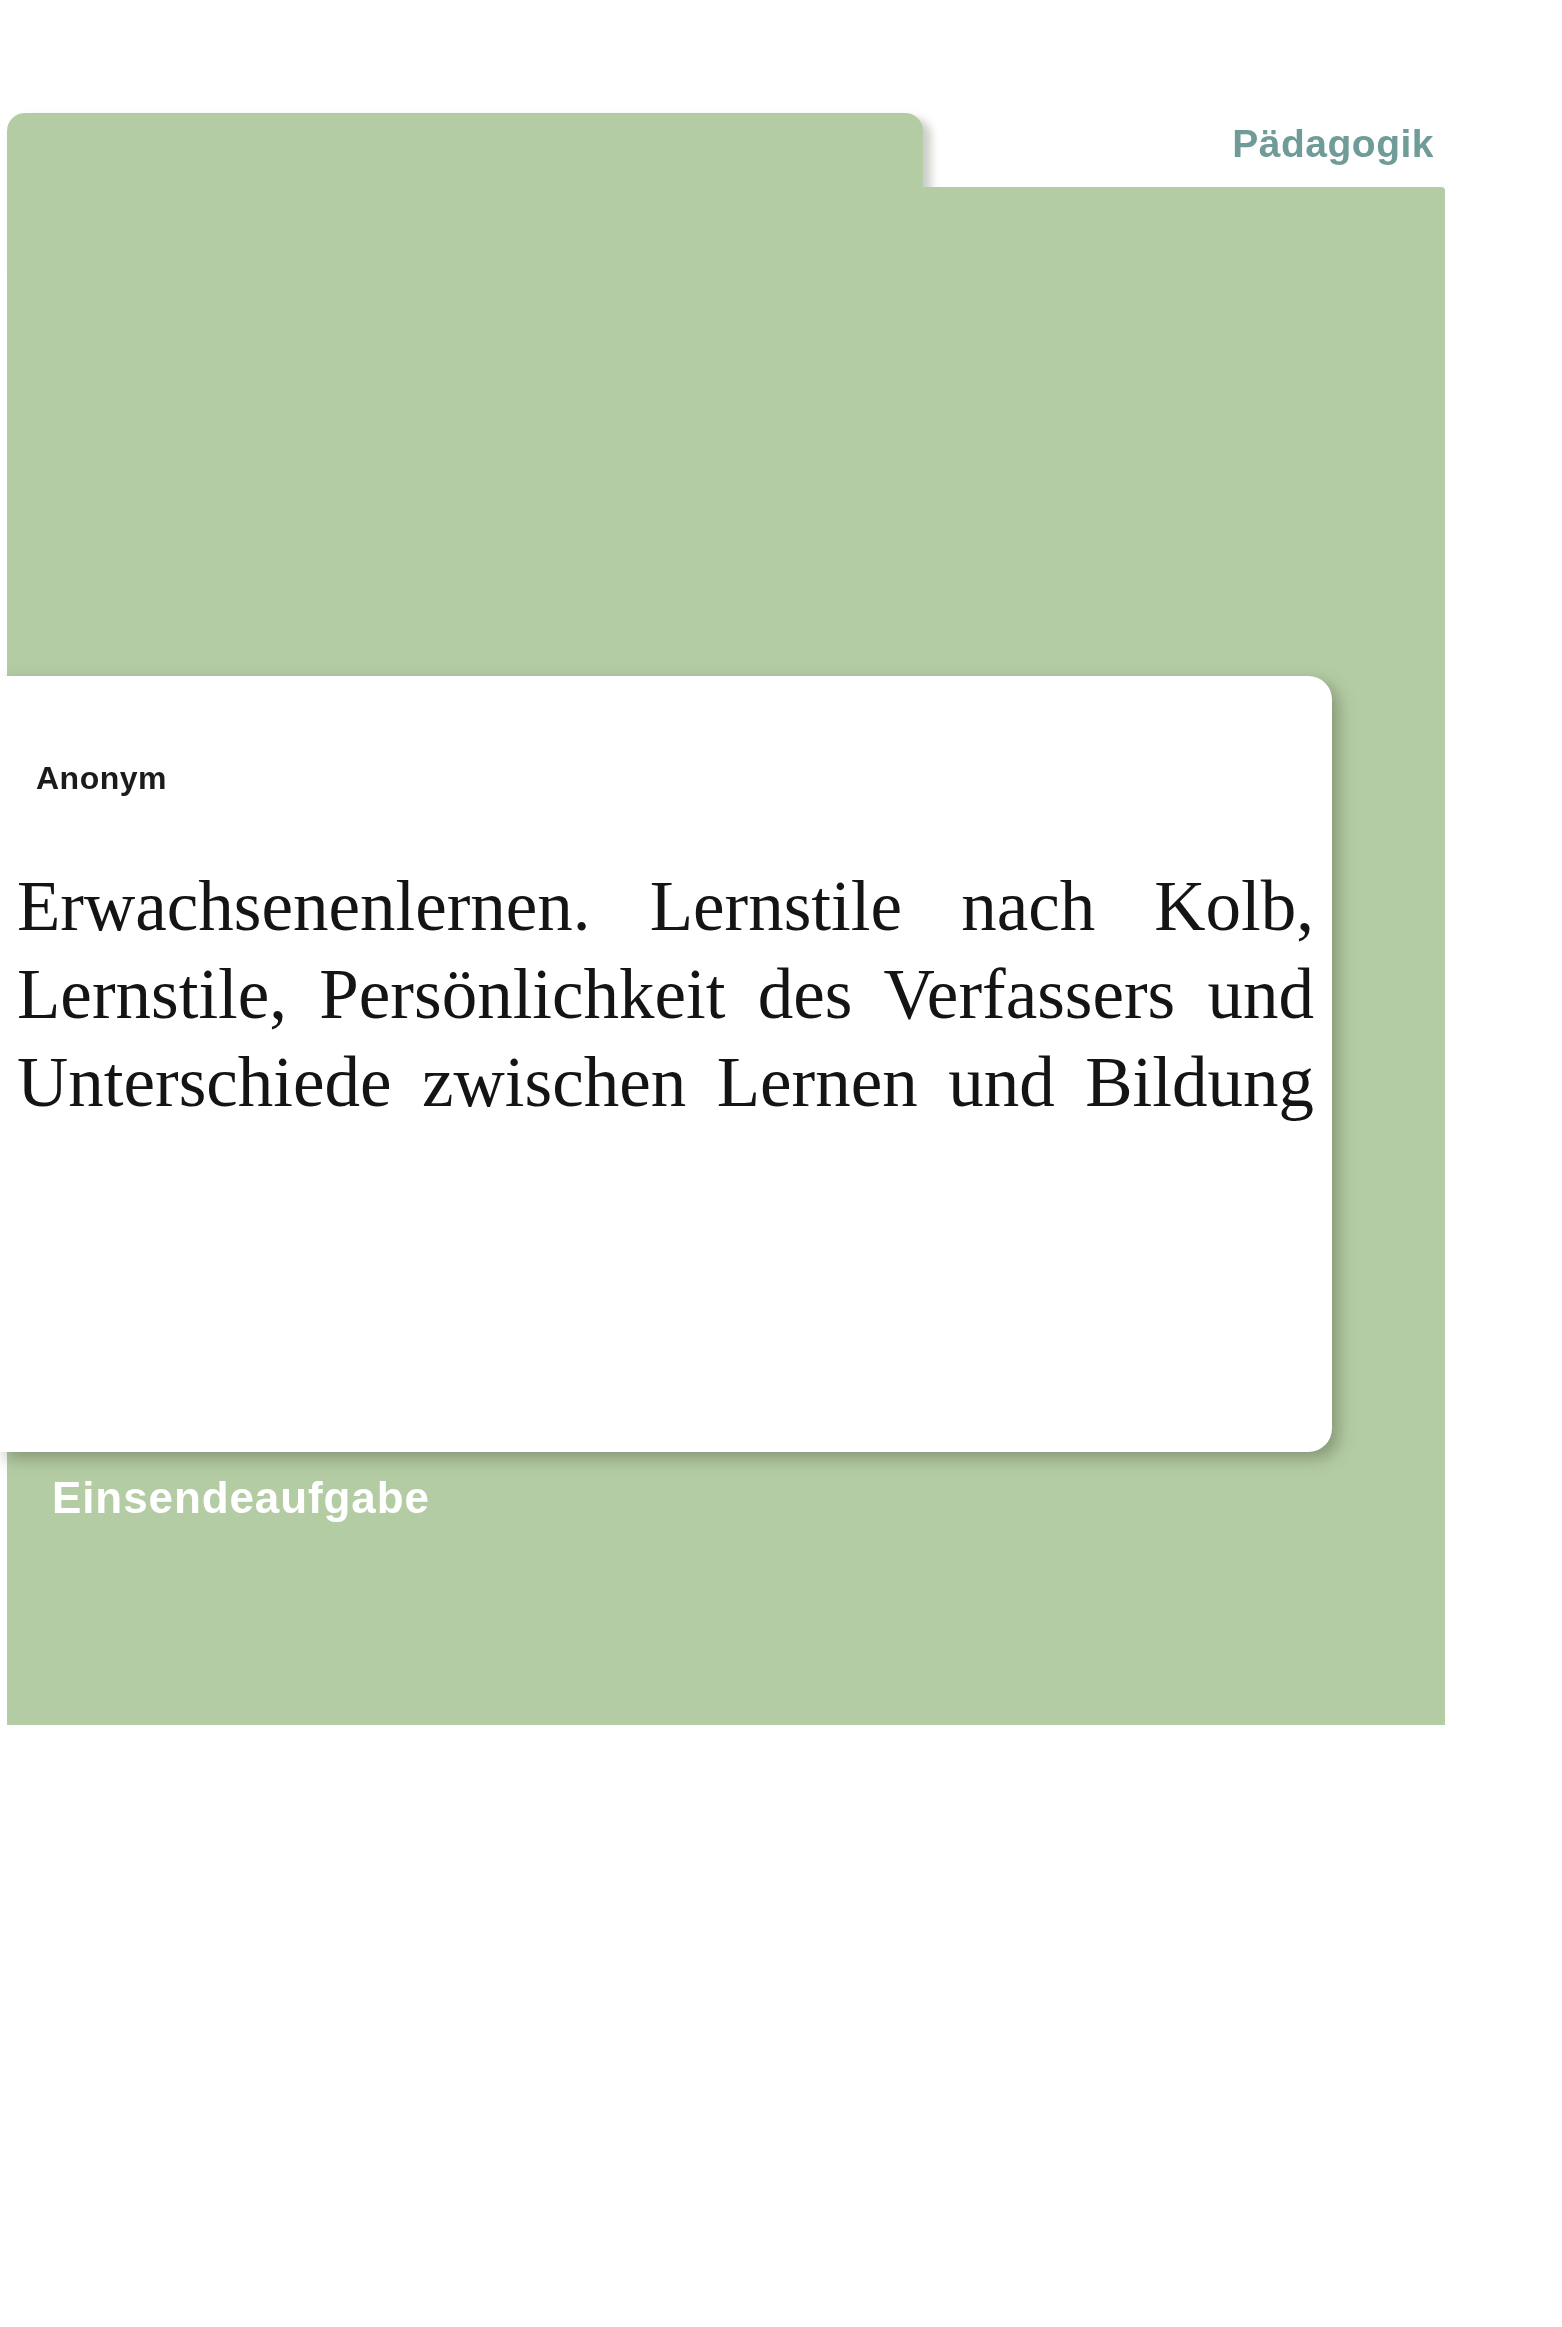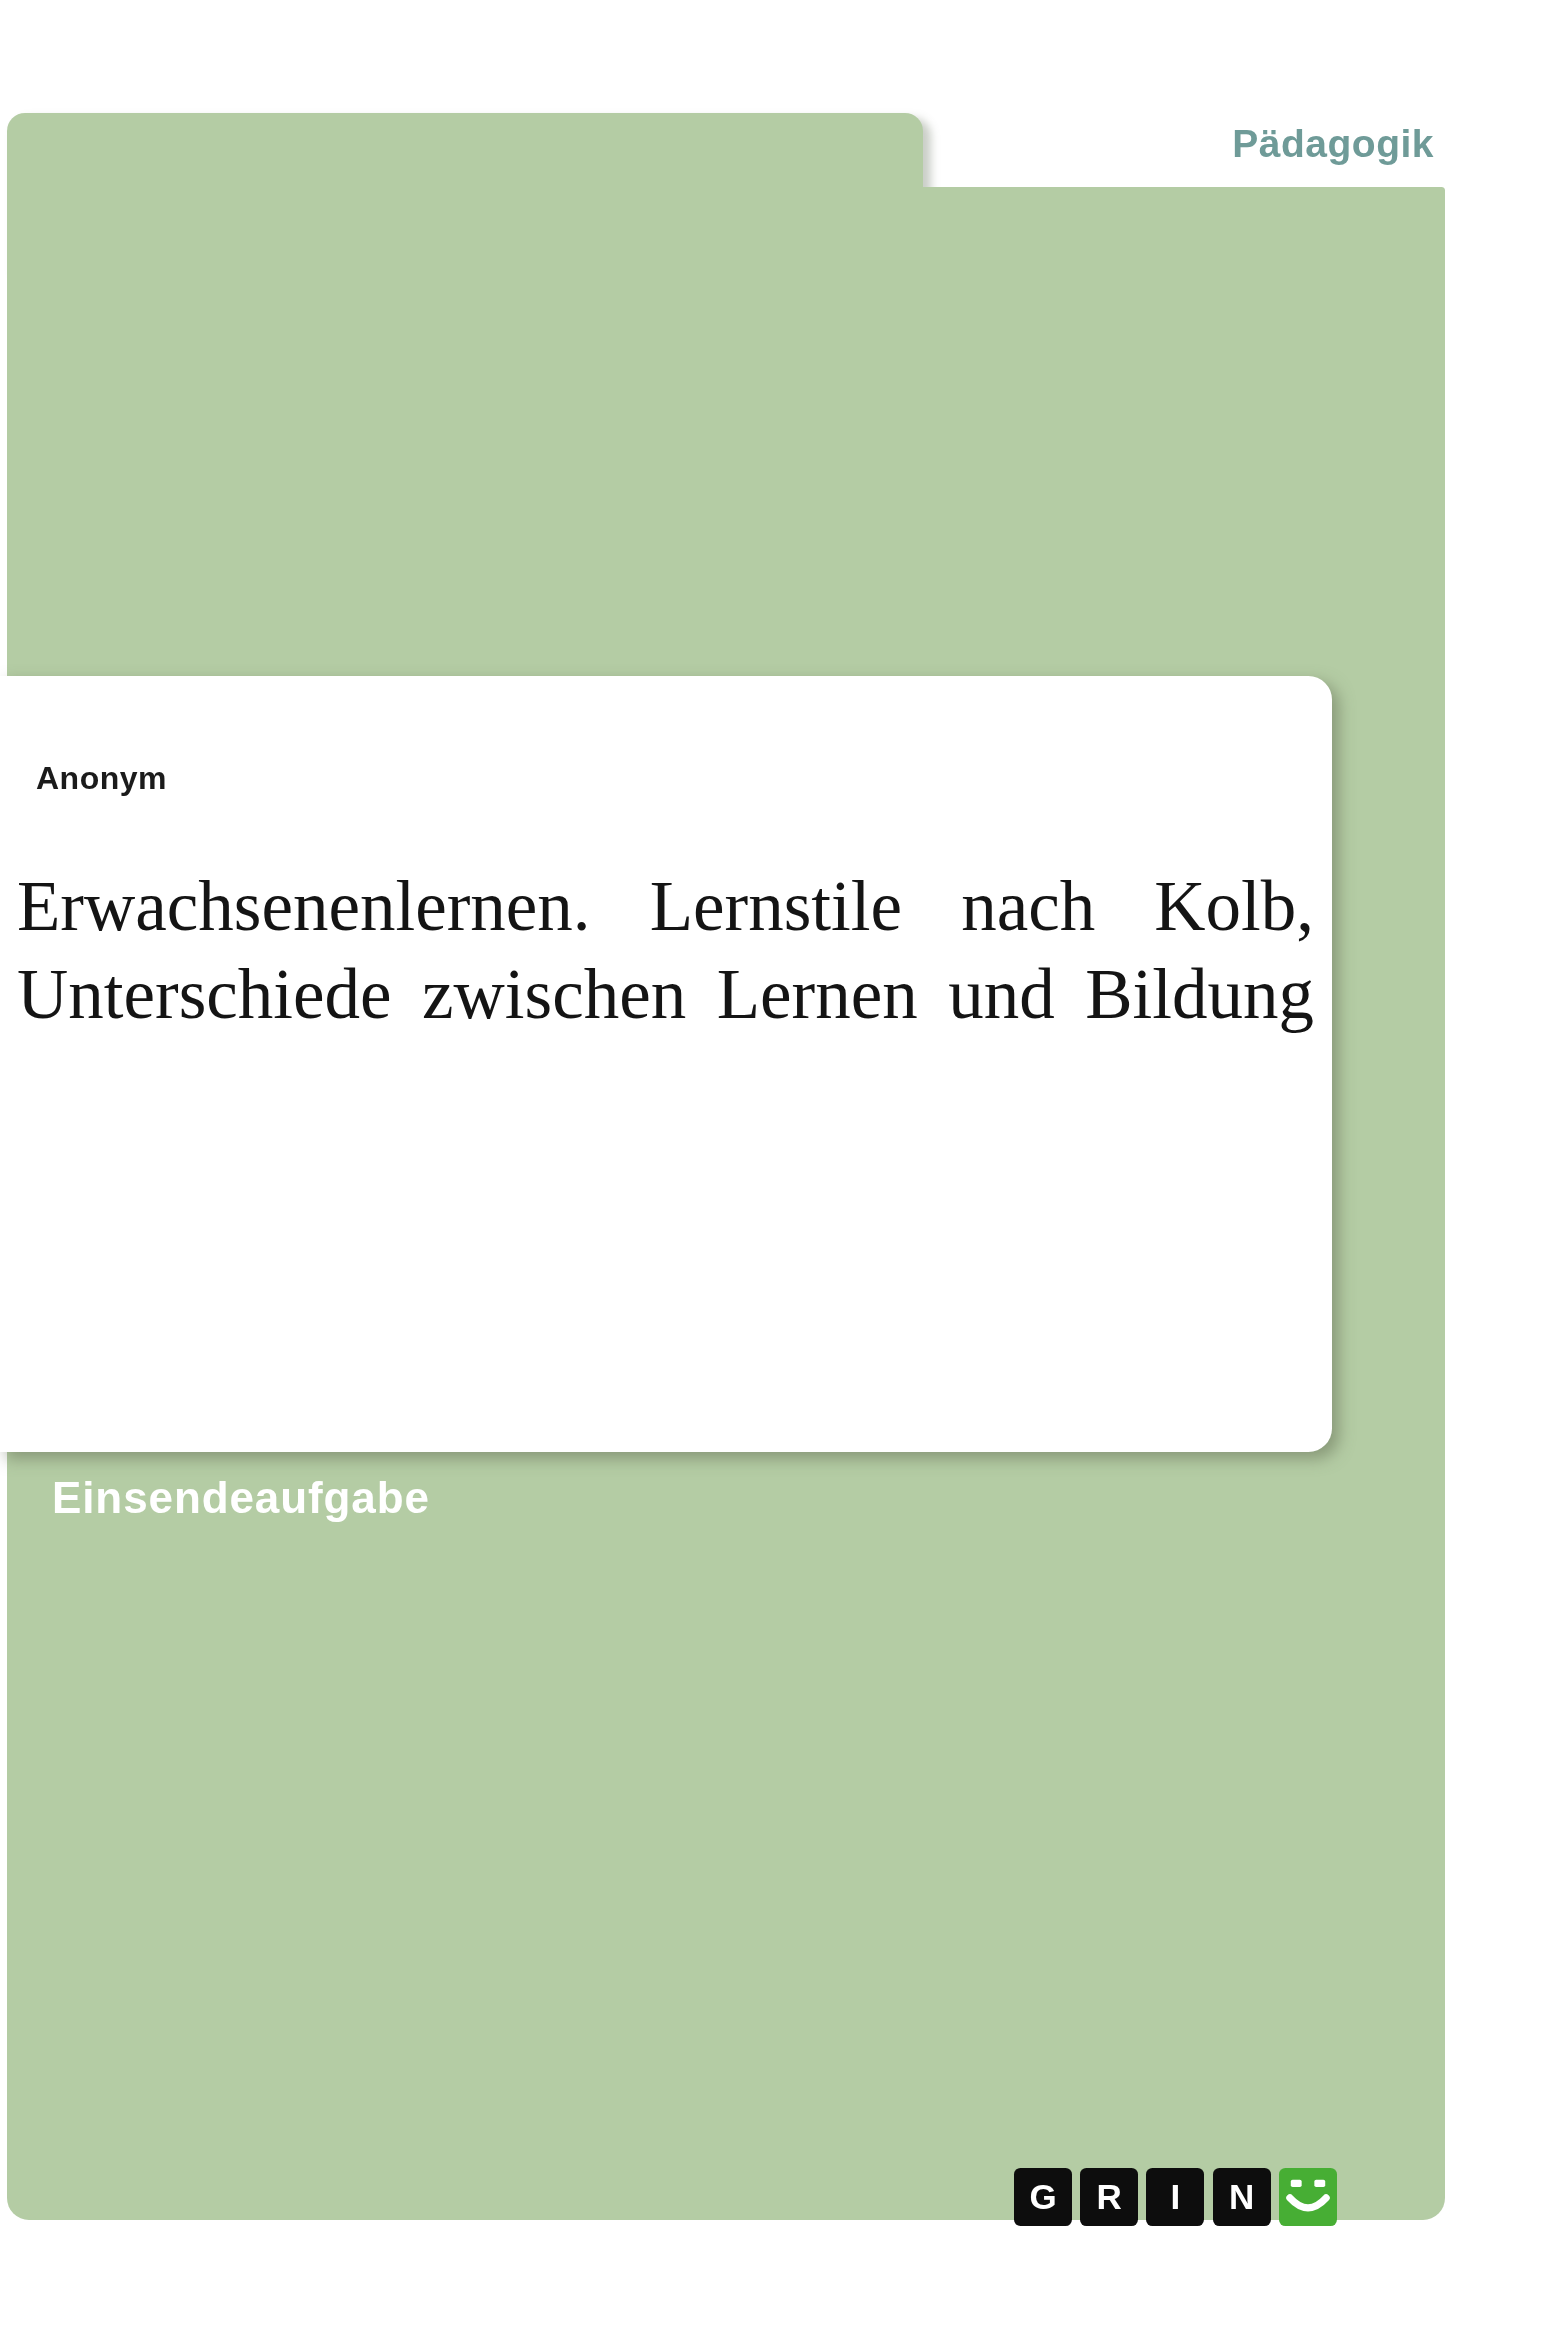--- a/index.html
+++ b/index.html
@@ -1,19 +1,19 @@
 <!DOCTYPE html>
 <html style="--page_bg: #ffffff; --panel_green: #b4cca4; --category_text: #6f9b98; --card_bg: #ffffff; --author_text: #1b1b1b; --title_text: #141414; --doctype_text: #ffffff; --logo_black: #0d0d0d; --logo_green: #47ae34;font-size:14.5px"><head>
 <meta charset="utf-8">
 <style>
   html, body { margin: 0; padding: 0; background: #ffffff; }
   .page {
     position: relative;
     width: 1563px;
-    height: 2327px;
+    height: 1725px;
     background: var(--page_bg, #ffffff);
     overflow: hidden;
     font-family: "Liberation Sans", sans-serif;
   }
 
   
   .category-label {
     position: absolute;
     top: 122px;
     right: 129px;
@@ -129,20 +129,21 @@
 
   <div class="panel-tab"></div>
   <div class="panel-body"></div>
 
   <div class="title-card"></div>
 
   <div class="author-name">Anonym</div>
 
   <div class="book-title">
     <div class="book-title-line">Erwachsenenlernen. Lernstile nach Kolb,</div>
+    <div class="book-title-line">Lernstile, Persönlichkeit des Verfassers und</div>
     <div class="book-title-line">Unterschiede zwischen Lernen und Bildung</div>
   </div>
 
   <div class="document-type">Einsendeaufgabe</div>
 
   <div class="grin-logo">
     <div class="logo-square">G</div>
     <div class="logo-square">R</div>
     <div class="logo-square">I</div>
     <div class="logo-square">N</div>

